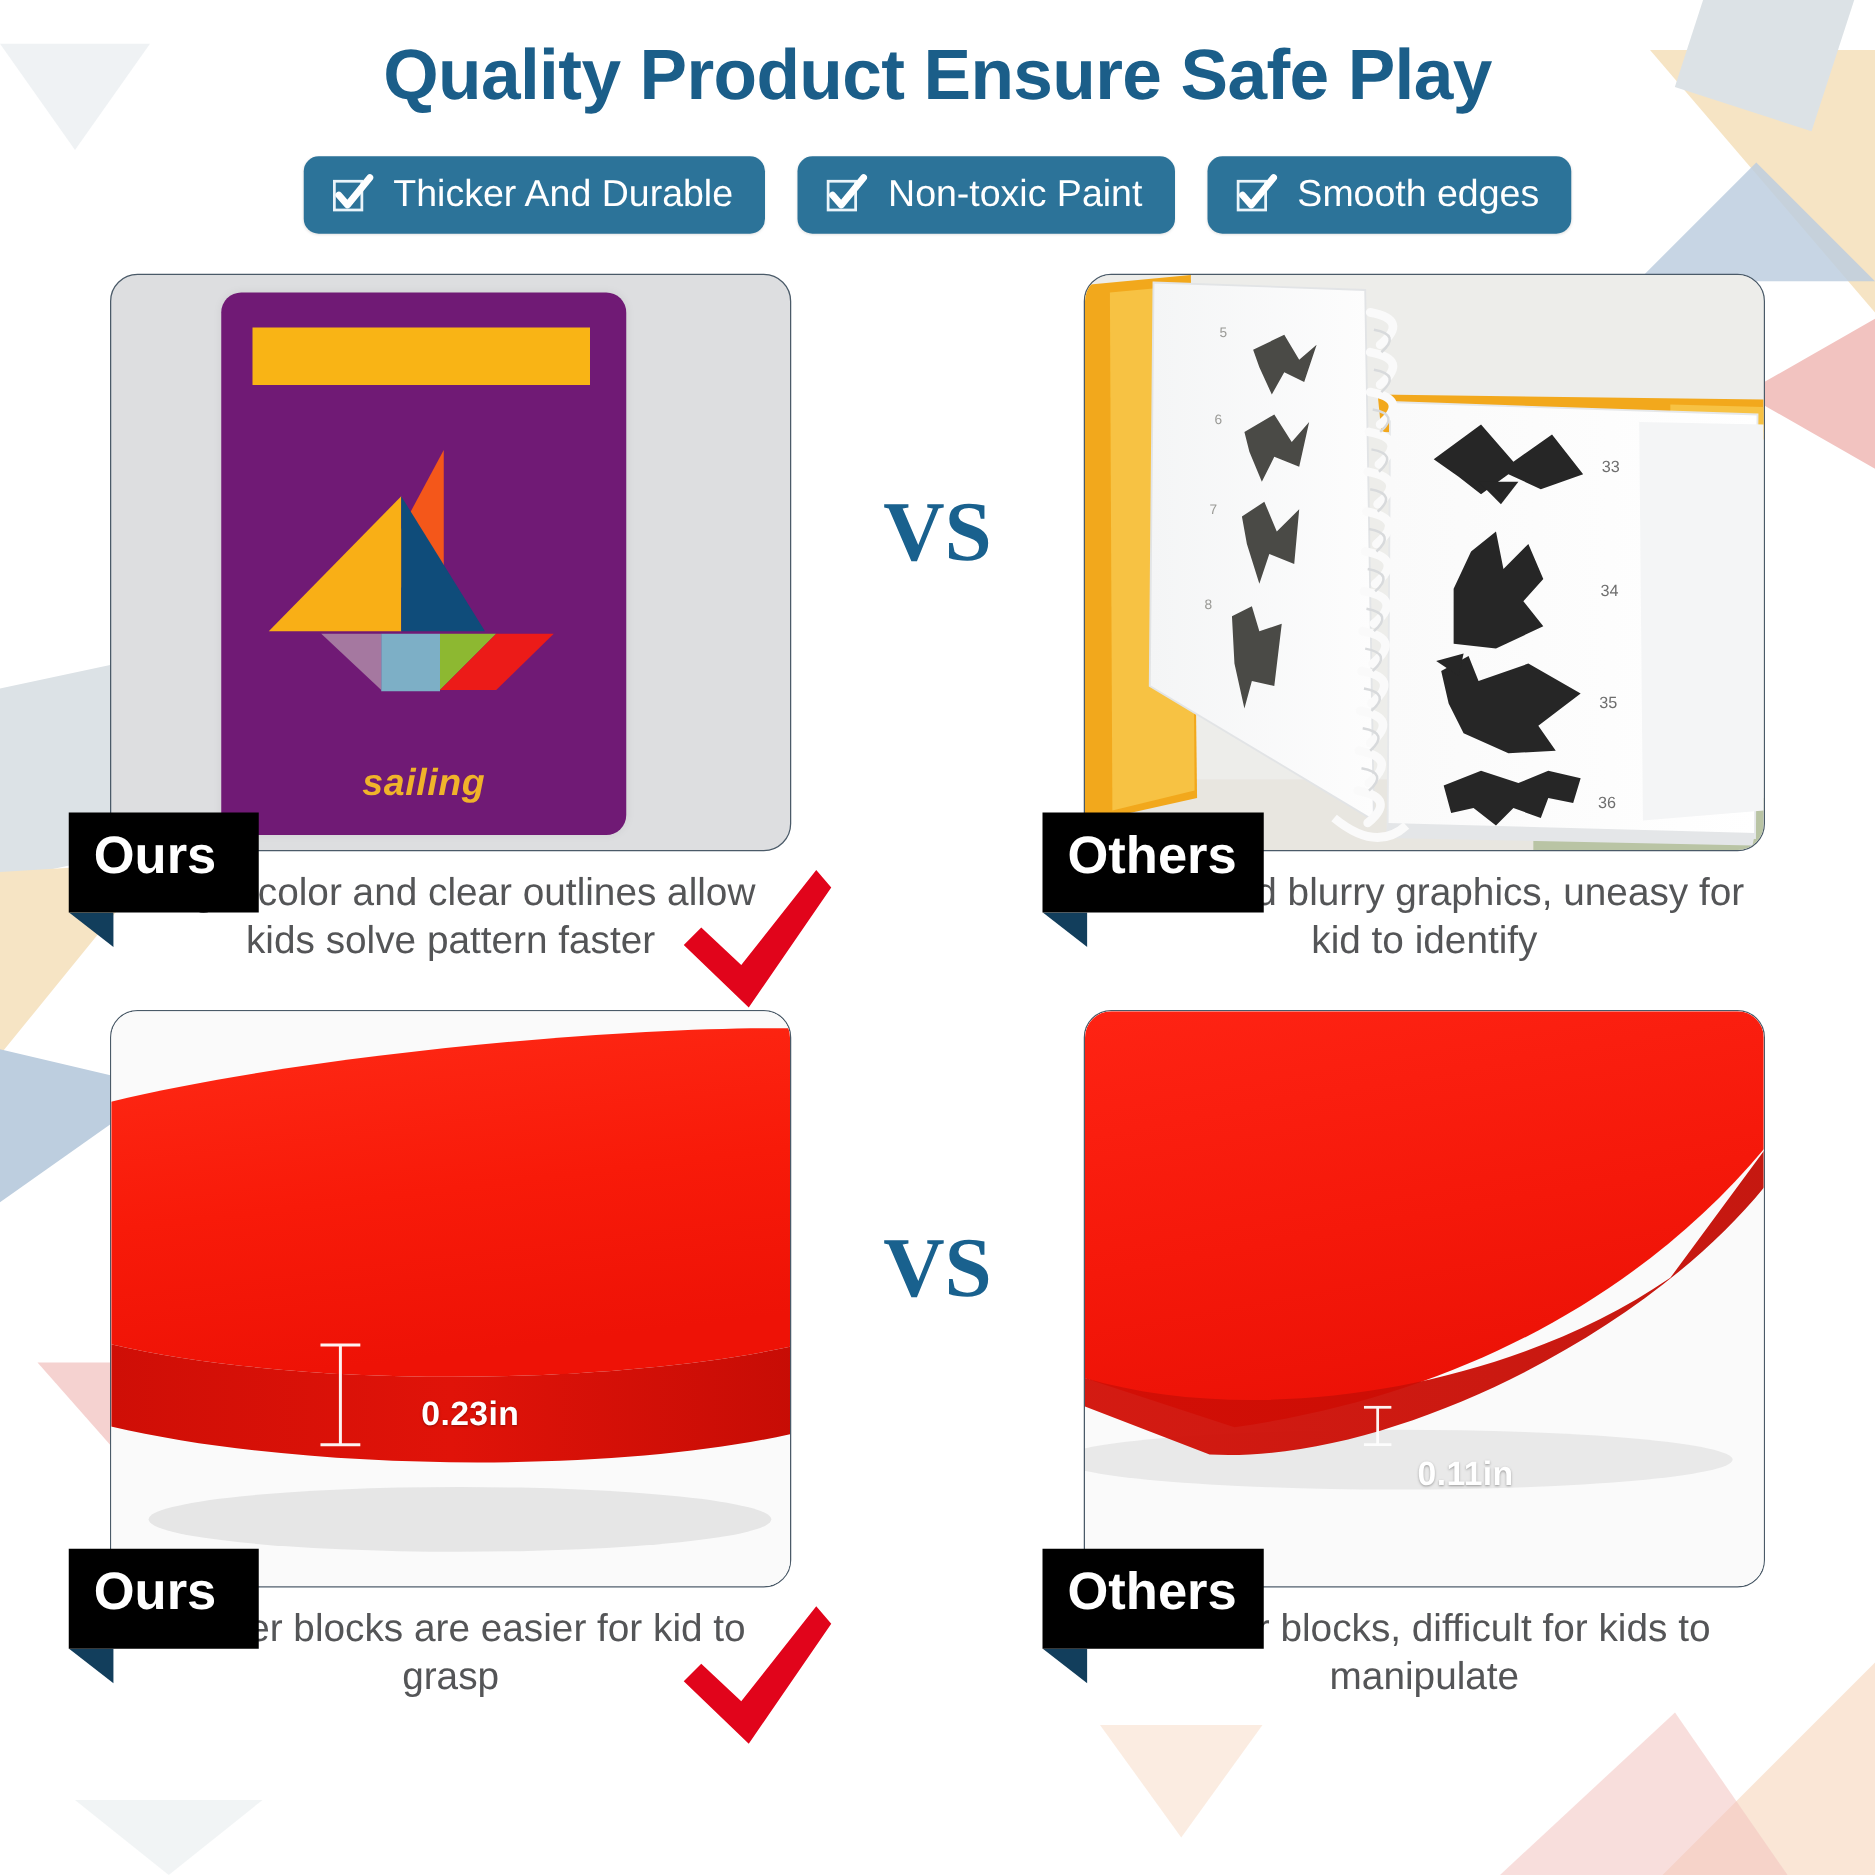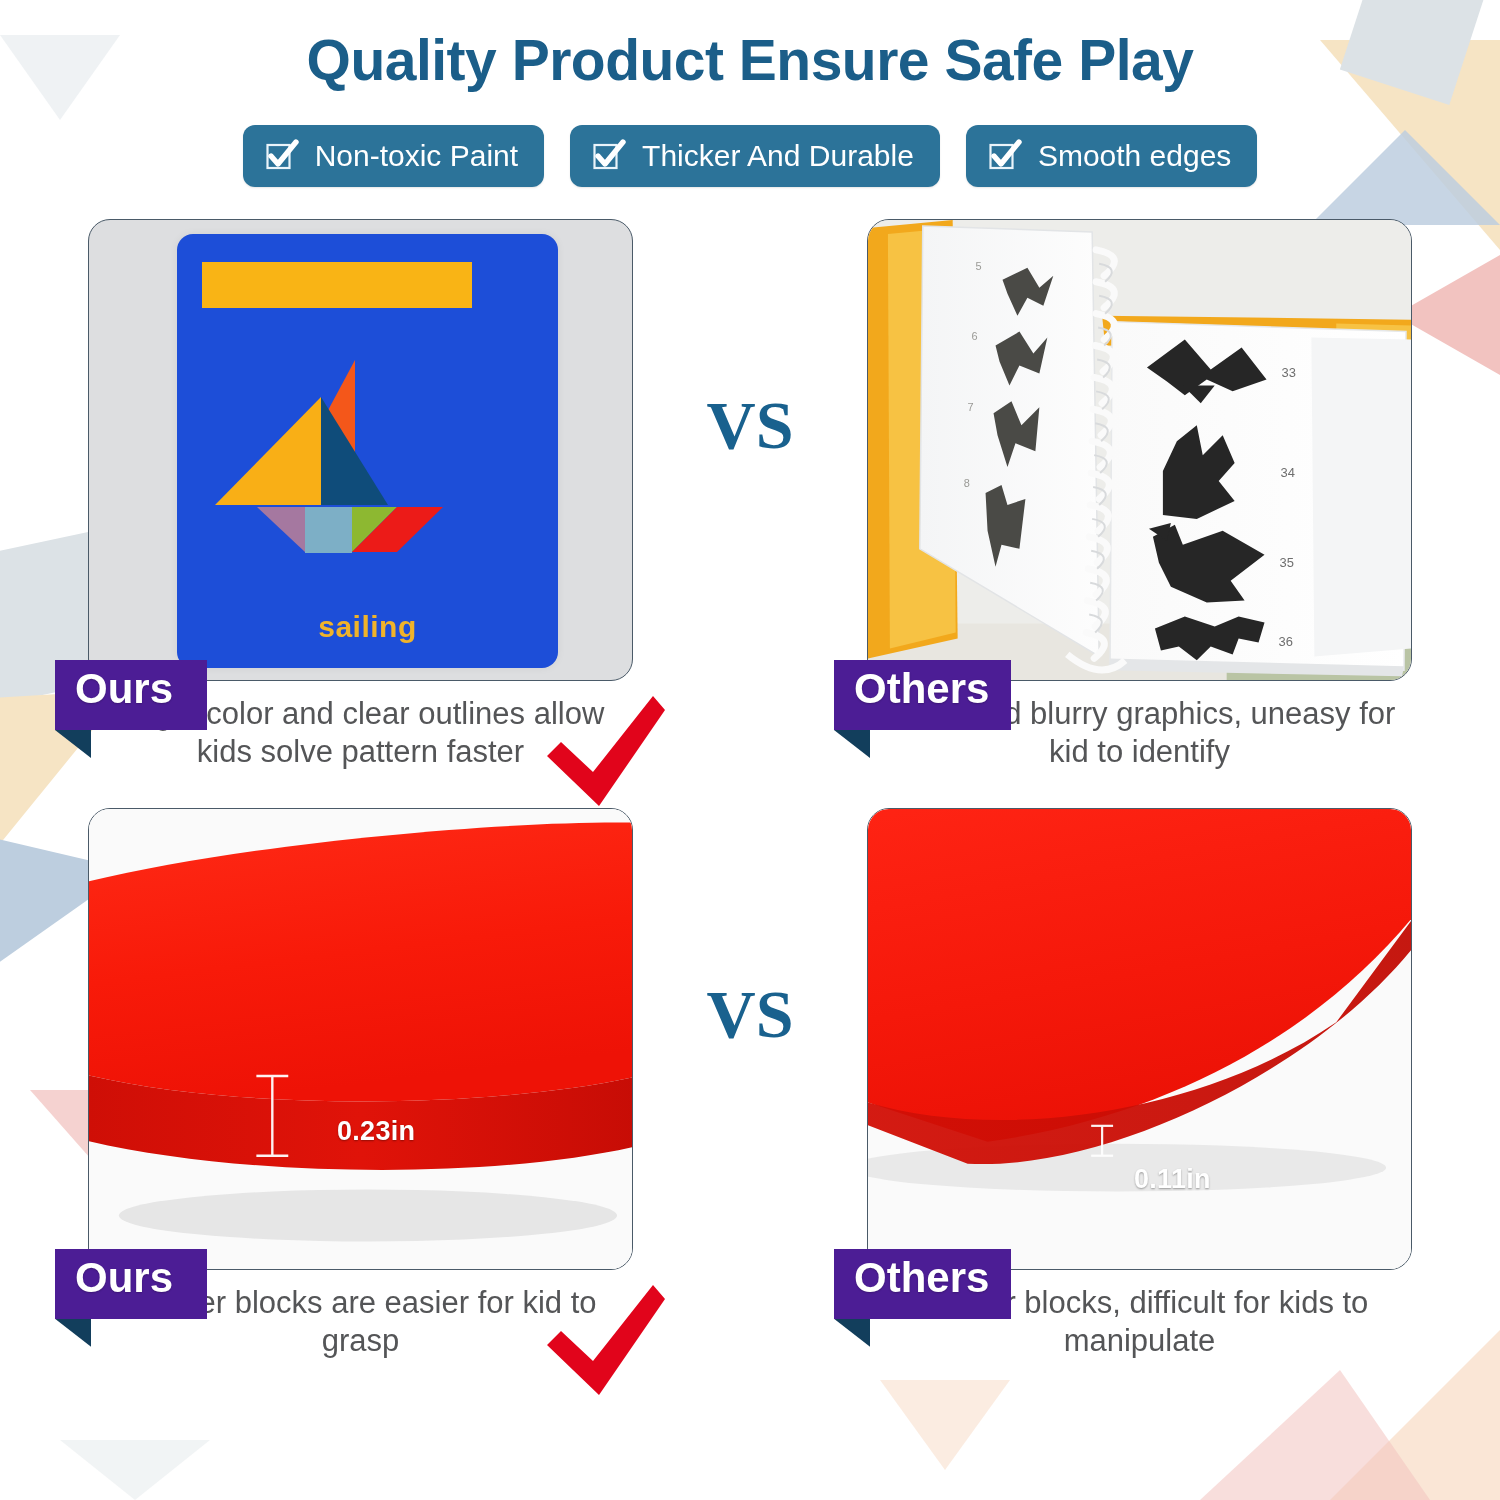--- a/index.html
+++ b/index.html
@@ -74,23 +74,23 @@
     background:#DEDFE1;
   }
   .panel.dark-bg { background:#DDDEE0; }
 
   
   .ribbon {
     position:absolute;
     left:-33px;
     bottom:42px;
     z-index:6;
-    height:70px;
+    height:80px;
     min-width:152px;
-    background:#4c1d95;
+    background:#000000;
     display:flex;
     align-items:center;
     padding:0 22px 12px 20px;
   }
   .ribbon-text {
     color:#ffffff;
     font-size:42px;
     font-weight:bold;
     line-height:1;
     text-shadow:0 1px 2px rgba(0,0,0,.22);
@@ -137,24 +137,25 @@
     font-weight:bold;
     color:#19618E;
     line-height:1;
     z-index:8;
   }
 
   
   .card {
     position:absolute;
     left:88px; top:14px;
-    width:381px; height:434px;
-    background:#1d4ed8;
+    width:324px; height:434px;
+    background:#701a75;
     border-radius:16px;
     box-shadow:0 0 8px rgba(0,0,0,.06);
+    font-style:italic;
   }
   .card-bar {
     position:absolute; left:25px; top:28px;
     width:270px; height:46px;
     background:#F9B415;
   }
   .card-word {
     position:absolute; left:0; right:0; bottom:24px;
     text-align:center;
     font-size:30px;
@@ -210,29 +211,29 @@
 
   <h1 class="title">Quality Product Ensure Safe Play</h1>
 
   <div class="badge-row">
 
     <div class="badge">
       <svg class="chk" viewBox="0 0 34 34">
         <rect x="2.5" y="6" width="22" height="23" fill="none" stroke="#EAF4FA" stroke-width="2.2"></rect>
         <path d="M6 17 L13 25 L31 3" fill="none" stroke="#ffffff" stroke-width="5.4" stroke-linecap="round" stroke-linejoin="round"></path>
       </svg>
-      <span class="badge-label">Non-toxic Paint</span>
+      <span class="badge-label">Thicker And Durable</span>
     </div>
 
     <div class="badge">
       <svg class="chk" viewBox="0 0 34 34">
         <rect x="2.5" y="6" width="22" height="23" fill="none" stroke="#EAF4FA" stroke-width="2.2"></rect>
         <path d="M6 17 L13 25 L31 3" fill="none" stroke="#ffffff" stroke-width="5.4" stroke-linecap="round" stroke-linejoin="round"></path>
       </svg>
-      <span class="badge-label">Thicker And Durable</span>
+      <span class="badge-label">Non-toxic Paint</span>
     </div>
 
     <div class="badge">
       <svg class="chk" viewBox="0 0 34 34">
         <rect x="2.5" y="6" width="22" height="23" fill="none" stroke="#EAF4FA" stroke-width="2.2"></rect>
         <path d="M6 17 L13 25 L31 3" fill="none" stroke="#ffffff" stroke-width="5.4" stroke-linecap="round" stroke-linejoin="round"></path>
       </svg>
       <span class="badge-label">Smooth edges</span>
     </div>
   </div>

